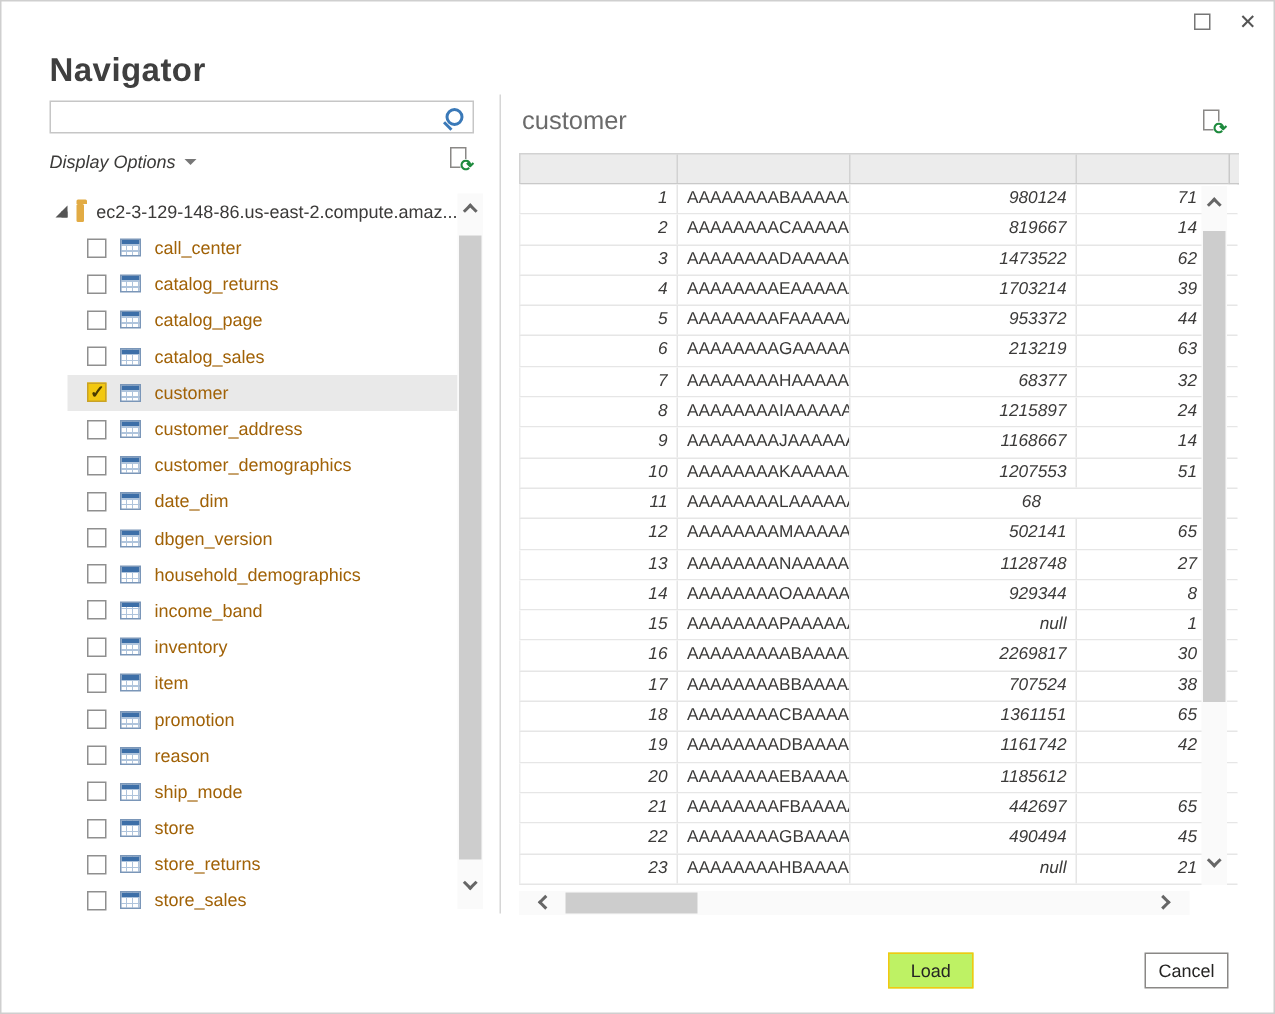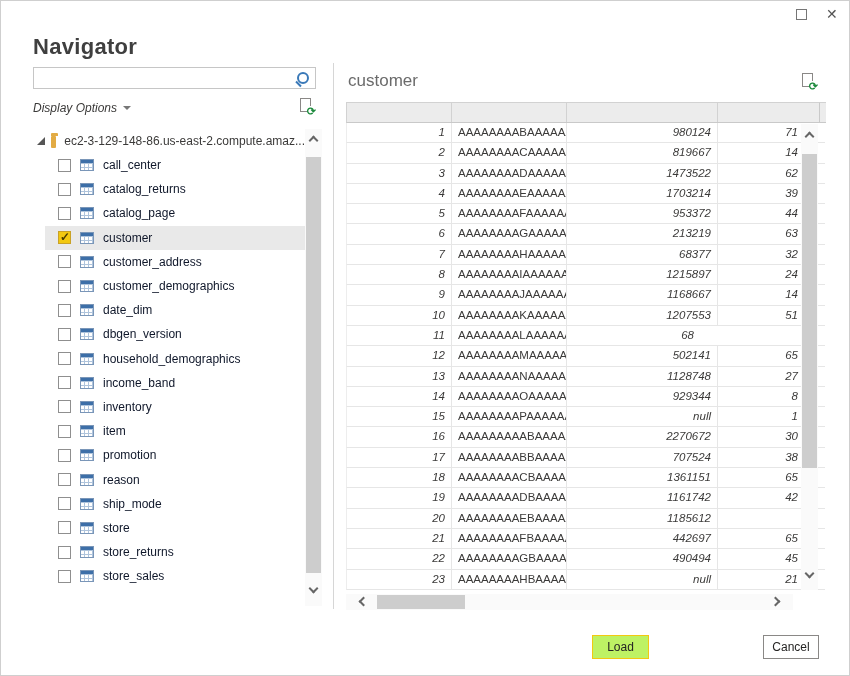--- a/index.html
+++ b/index.html
@@ -60,21 +60,21 @@
         margin-right:9px; position:relative; flex:0 0 auto; }
   .titem.checked .cb { background:#f2c811; border-color:#c9a227; }
   .titem.checked .cb::after { content:'✓'; position:absolute; left:1px; top:-2px;
         font-size:12px; color:#4a3c00; font-weight:bold; }
   .tbl-icon { width:14px; height:12px; border:1px solid #7a96b8; background-color:#fff;
         background-image:
           linear-gradient(#3d6fa8 0 3px, transparent 3px),
           repeating-linear-gradient(to right, transparent 0 3px, #afc4dc 3px 4px),
           repeating-linear-gradient(to bottom, transparent 0 3px, #afc4dc 3px 4px);
         margin-right:9px; flex:0 0 auto; }
-  .tlabel { font-size:12px; color:#0f172a; white-space:nowrap; }
+  .tlabel { font-size:12px; color:#a16207; white-space:nowrap; }
 
   
   .divider { position:absolute; left:332px; top:62px; width:1px; height:546px;
              background:#d6d6d6; }
 
   
   .preview-title { position:absolute; left:347px; top:70px; font-size:17px;
                    font-weight:300; color:#6b6b6b; }
 
   .phead { position:absolute; left:345px; top:101px; width:479px; height:21px;
@@ -156,20 +156,25 @@
       <div class="titem">
         <span class="cb"></span>
         <span class="tbl-icon"></span>
         <span class="tlabel">catalog_returns</span>
       </div>
       <div class="titem">
         <span class="cb"></span>
         <span class="tbl-icon"></span>
         <span class="tlabel">catalog_page</span>
       </div>
+      <div class="titem">
+        <span class="cb"></span>
+        <span class="tbl-icon"></span>
+        <span class="tlabel">catalog_sales</span>
+      </div>
       <div class="titem checked selected">
         <span class="cb"></span>
         <span class="tbl-icon"></span>
         <span class="tlabel">customer</span>
       </div>
       <div class="titem">
         <span class="cb"></span>
         <span class="tbl-icon"></span>
         <span class="tlabel">customer_address</span>
       </div>
@@ -351,21 +356,21 @@
       </div>
       <div class="prow">
         <div class="pcell num">15</div>
         <div class="pcell">AAAAAAAAPAAAAAAA</div>
         <div class="pcell num">null</div>
         <div class="pcell num c4">1</div>
       </div>
       <div class="prow">
         <div class="pcell num">16</div>
         <div class="pcell">AAAAAAAAABAAAAAA</div>
-        <div class="pcell num">2270672</div>
+        <div class="pcell num">2269817</div>
         <div class="pcell num c4">30</div>
       </div>
       <div class="prow">
         <div class="pcell num">17</div>
         <div class="pcell">AAAAAAAABBAAAAAA</div>
         <div class="pcell num">707524</div>
         <div class="pcell num c4">38</div>
       </div>
       <div class="prow">
         <div class="pcell num">18</div>

